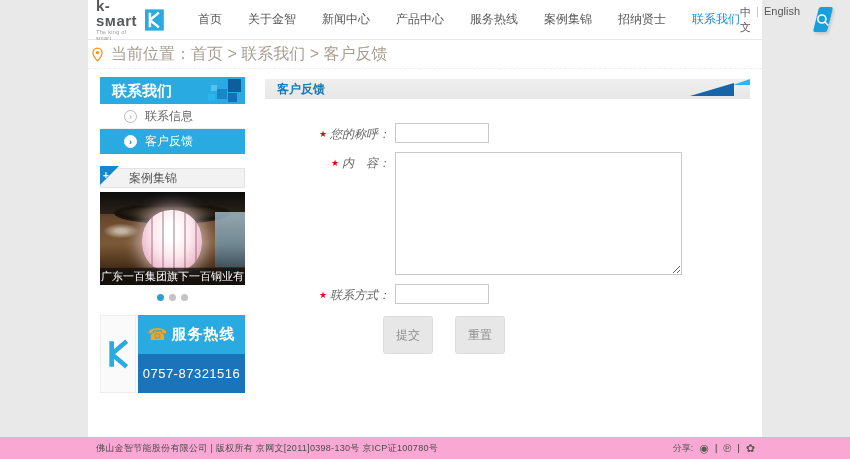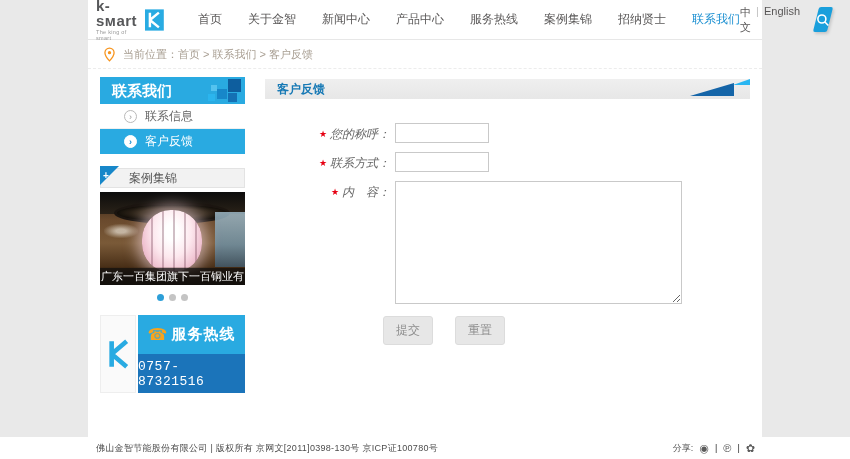--- a/index.html
+++ b/index.html
@@ -18,21 +18,21 @@
   .nav { display:flex; align-items:center; gap:26px; margin-left:34px; }
   .nav a { font-size:12px; color:#595757; text-decoration:none; cursor:pointer; white-space:nowrap; }
   .nav a.active { color:#1a8fd1; }
   .lang { margin-left:auto; font-size:11px; color:#595757; display:flex; gap:5px; }
   .lang span { cursor:pointer; }
   .lang .divider { color:#c0c0c0; cursor:default; }
   .search-btn { margin-left:16px; margin-right:14px; width:36px; height:25px; background:#199fdc; transform:skewX(-14deg); border-radius:2px; display:flex; align-items:center; justify-content:center; cursor:pointer; box-shadow:2px 2px 3px rgba(0,0,0,.15); }
   .search-btn svg { transform:skewX(14deg); }
 
   
-  .breadcrumb { height:29px; display:flex; align-items:center; padding-left:16px; font-size:11px; color:#a89e92; border-bottom:1px dashed #ececec; background:#fff; }
+  .breadcrumb { height:29px; display:flex; align-items:center; padding-left:4px; font-size:16px; color:#a89e92; border-bottom:1px dashed #ececec; background:#fff; }
   .breadcrumb .pin { margin-right:8px; display:flex; }
   .breadcrumb .crumb-path { cursor:pointer; }
 
   
   .body-area { display:flex; padding:8px 12px 0 12px; }
   .sidebar { width:145px; flex:none; }
   .main { flex:1; margin-left:20px; padding-top:2px; }
 
   
   .side-header { position:relative; height:27px; background:#29aae1; color:#fff; font-size:15px; font-weight:bold; line-height:27px; padding-left:12px; overflow:hidden; }
@@ -67,39 +67,39 @@
   .dots span.on { background:#2d9fd8; }
 
   
   .hotline { display:flex; margin-top:14px; height:78px; }
   .hl-logo { width:36px; flex:none; background:#fafafa; border:1px solid #eee; display:flex; align-items:center; justify-content:center; margin-right:2px; }
   .hl-right { flex:1; display:flex; flex-direction:column; }
   .hl-top { height:39px; background:#29aae1; display:flex; align-items:center; justify-content:center; gap:4px; }
   .hl-phone-icon { color:#f7a41d; font-size:16px; line-height:16px; }
   .hl-label { color:#fff; font-size:15px; font-weight:bold; letter-spacing:1px; }
   .hl-bottom { height:39px; background:#1b74ba; display:flex; align-items:center; justify-content:center; }
-  .hl-number { color:#fff; font-size:13px; font-family:Liberation Mono, monospace; letter-spacing:.5px; }
+  .hl-number { color:#fff; font-size:13px; font-family:Liberation Sans, sans-serif; letter-spacing:.5px; }
 
   
   .content-title { position:relative; height:20px; background:linear-gradient(180deg,#efefef,#e7e7e7); display:flex; align-items:center; padding-left:12px; overflow:hidden; }
   .content-title .txt { font-size:12px; font-weight:bold; color:#1779b5; }
   .deco-dark { position:absolute; right:16px; bottom:3px; width:44px; height:13px; background:#1565a8; clip-path:polygon(0 100%,100% 0,100% 100%); }
   .deco-cyan { position:absolute; right:0; bottom:14px; width:17px; height:6px; background:#29b6f2; clip-path:polygon(0 100%,100% 0,100% 100%); }
 
   .form { margin-top:24px; }
   .form-row { display:flex; align-items:flex-start; margin-bottom:9px; }
   .form-label { width:125px; flex:none; text-align:right; font-size:12px; color:#666; padding-top:3px;font-style:italic; }
   .req { color:#e60012; font-size:9px; margin-right:3px; position:relative; top:-1px; }
   .form input[type=text] { width:94px; height:20px; border:1px solid #c9c9c9; background:#fff; margin-left:5px; font-size:12px; padding:0 4px; outline:none; }
   .form textarea { width:287px; height:123px; border:1px solid #c9c9c9; background:#fff; margin-left:5px; font-size:12px; padding:3px 4px; resize:both; outline:none; font-family:"Liberation Sans",sans-serif; }
   .btn-row { margin-top:12px; padding-left:118px; display:flex; gap:22px; }
-  .btn { width:50px; height:29px; background:#e7e7e7; border:1px solid #dcdcdc; border-radius:3px; font-size:12px; color:#8e8e8e; cursor:pointer; font-family:"Liberation Sans",sans-serif; }
-
-  
-  .footer { position:absolute; left:0; bottom:0; width:850px; height:22px; background:#ffffff; display:flex; align-items:center; justify-content:space-between; padding:0 95px 0 96px; }
+  .btn { width:50px; height:38px; background:#e7e7e7; border:1px solid #dcdcdc; border-radius:3px; font-size:12px; color:#8e8e8e; cursor:pointer; font-family:"Liberation Sans",sans-serif; }
+
+  
+  .footer { position:absolute; left:0; bottom:0; width:850px; height:22px; background:#f9a8d4; display:flex; align-items:center; justify-content:space-between; padding:0 95px 0 96px; }
   .footer .copy { font-size:9px; color:#4d4d4d; letter-spacing:.3px; }
   .share { display:flex; align-items:center; gap:6px; font-size:9px; color:#555; }
   .share .ic { font-size:11px; color:#5a5a5a; cursor:pointer; line-height:11px; }
   .share .sep { color:#2e2e2e; cursor:default; }
 </style>
 </head>
 <body>
 
 <div class="page">
   <div class="column">
@@ -214,26 +214,26 @@
           <span class="deco-dark"></span>
           <span class="deco-cyan"></span>
         </div>
 
         <div class="form">
           <div class="form-row">
             <span class="form-label"><span class="req">★</span><span>您的称呼：</span></span>
             <input type="text" style="">
           </div>
           <div class="form-row">
+            <span class="form-label"><span class="req">★</span><span>内　容：</span></span>
+            <textarea style=""></textarea>
+          </div>
+          <div class="form-row">
             <span class="form-label"><span class="req">★</span><span>联系方式：</span></span>
             <input type="text" style="">
-          </div>
-          <div class="form-row">
-            <span class="form-label"><span class="req">★</span><span>内　容：</span></span>
-            <textarea style=""></textarea>
           </div>
           <div class="btn-row">
             <button class="btn">提交</button>
             <button class="btn">重置</button>
           </div>
         </div>
       </div>
     </div>
   </div>
 

